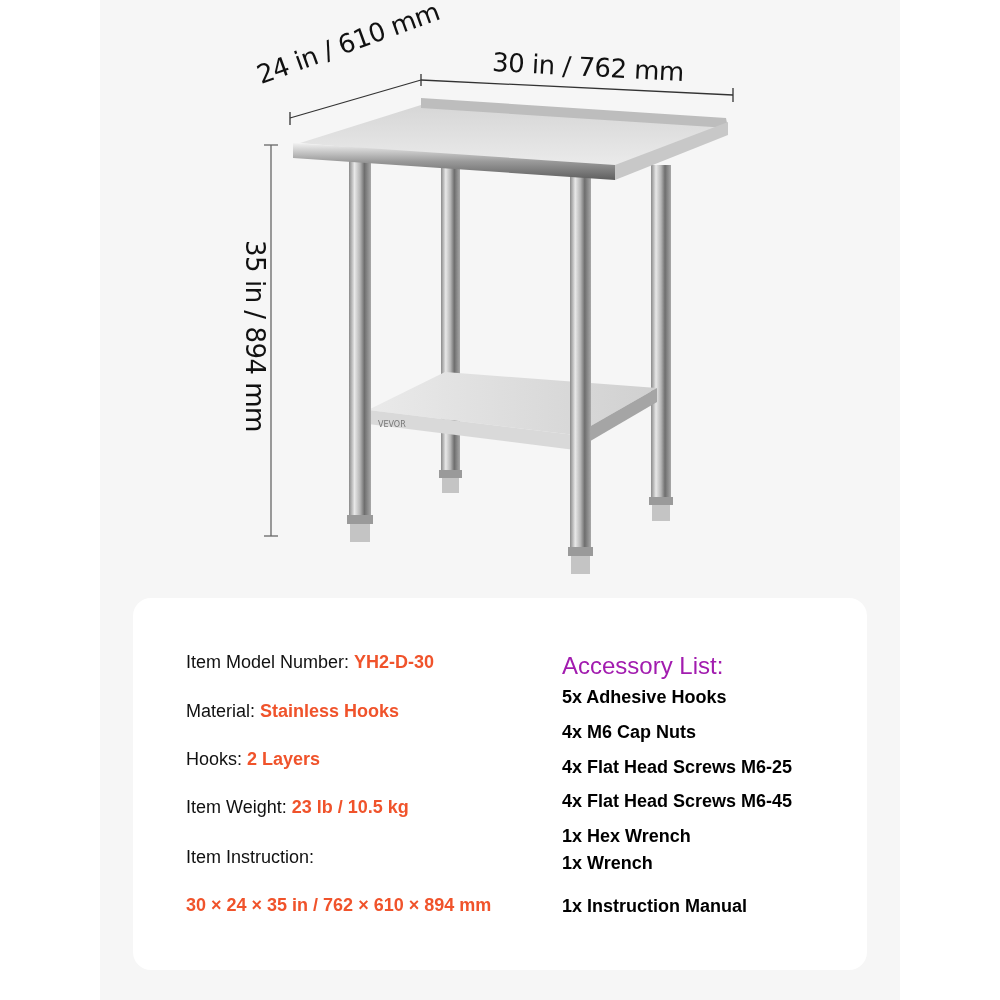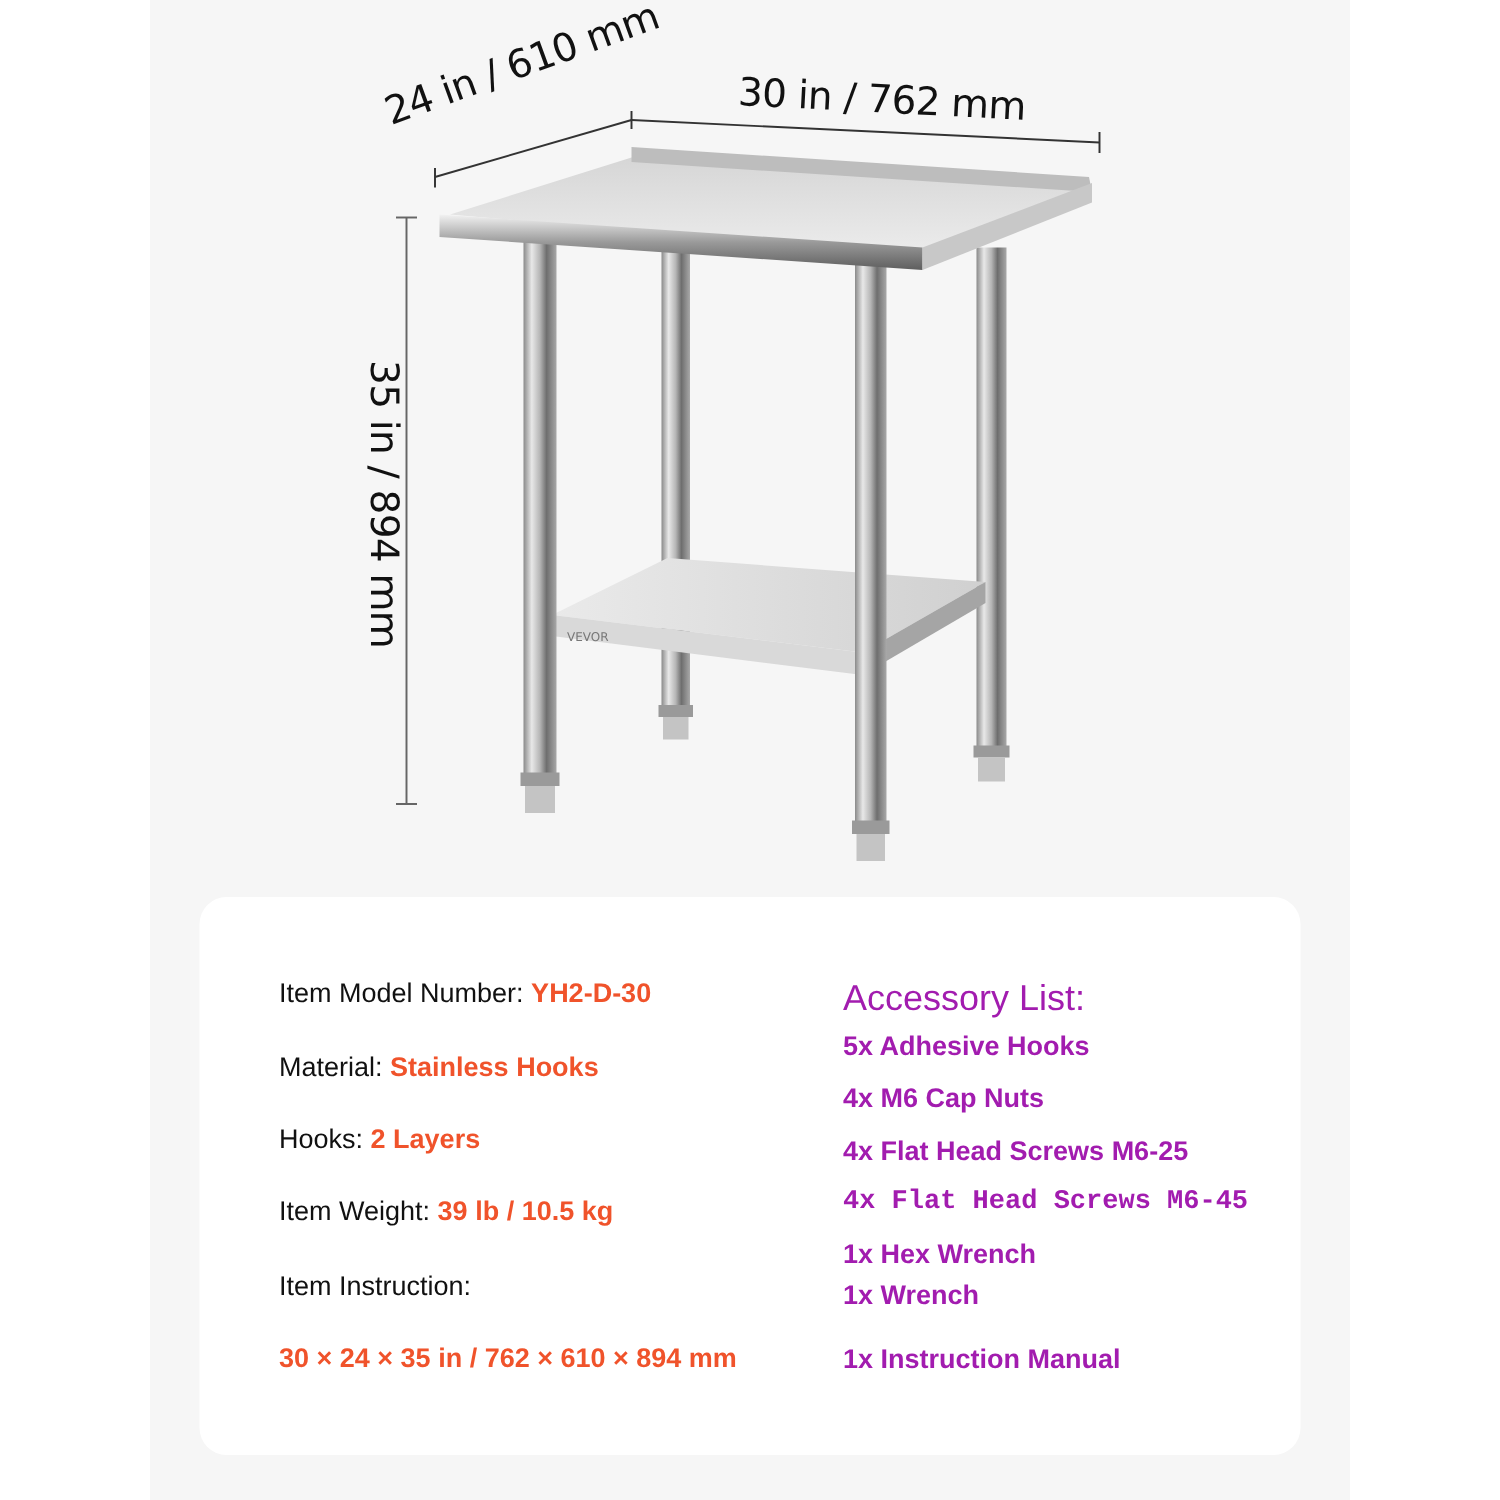--- a/index.html
+++ b/index.html
@@ -8,21 +8,21 @@
   .illustration { position:absolute; left:0; top:0; width:1000px; height:600px; }
   .dim-label { position:absolute; font-family:"DejaVu Sans", sans-serif; font-size:26px; color:#111; white-space:nowrap; letter-spacing:-0.5px; }
   .dim-width { left:263px; top:60px; transform:rotate(-20deg); transform-origin:left bottom; }
   .dim-length { left:492px; top:52px; transform:rotate(3deg); }
   .dim-height { left:255px; top:336px; transform:translate(-50%,-50%) rotate(90deg); }
   .card { position:absolute; left:133px; top:598px; width:734px; height:372px; background:#ffffff; border-radius:18px; }
   .row { position:absolute; font-size:18px; color:#111; white-space:nowrap; }
   .label { font-weight:normal; }
   .value { color:#f0532b; font-weight:bold; }
   .acc-title { position:absolute; left:429px; top:54px; font-size:24px; color:#a21caf; }
-  .acc-item { position:absolute; left:429px; font-size:18px; color:#a21caf; font-weight:bold; white-space:nowrap; }
+  .acc-item { position:absolute; left:429px; font-size:18px; color:#000000; font-weight:bold; white-space:nowrap; }
 </style>
 </head>
 <body>
 
 <div class="panel"></div>
 
 <div class="illustration">
   <svg width="1000" height="600" viewBox="0 0 1000 600">
     <defs>
       <linearGradient id="leg" x1="0" x2="1" y1="0" y2="0">
@@ -96,30 +96,30 @@
   <div class="row" style="left:53px; top:103px;">
     <span class="label">Material:</span>
     <span class="value">Stainless Hooks</span>
   </div>
   <div class="row" style="left:53px; top:151px;">
     <span class="label">Hooks:</span>
     <span class="value">2 Layers</span>
   </div>
   <div class="row" style="left:53px; top:199px;">
     <span class="label">Item Weight:</span>
-    <span class="value">39 lb / 10.5 kg</span>
+    <span class="value">23 lb / 10.5 kg</span>
   </div>
   <div class="row" style="left:53px; top:249px;">
     <span class="label">Item Instruction:</span>
   </div>
   <div class="row" style="left:53px; top:297px;">
     <span class="value">30 × 24 × 35 in / 762 × 610 × 894 mm</span>
   </div>
 
   <div class="acc-title">Accessory List:</div>
   <div class="acc-item" style="top:89px;">5x Adhesive Hooks</div>
   <div class="acc-item" style="top:124px;">4x M6 Cap Nuts</div>
   <div class="acc-item" style="top:159px;">4x Flat Head Screws M6-25</div>
-  <div class="acc-item" style="top:193px;font-family:Liberation Mono, monospace;">4x Flat Head Screws M6-45</div>
+  <div class="acc-item" style="top:193px;">4x Flat Head Screws M6-45</div>
   <div class="acc-item" style="top:228px;">1x Hex Wrench</div>
   <div class="acc-item" style="top:255px;">1x Wrench</div>
   <div class="acc-item" style="top:298px;">1x Instruction Manual</div>
 </div>
 
 </body></html>

